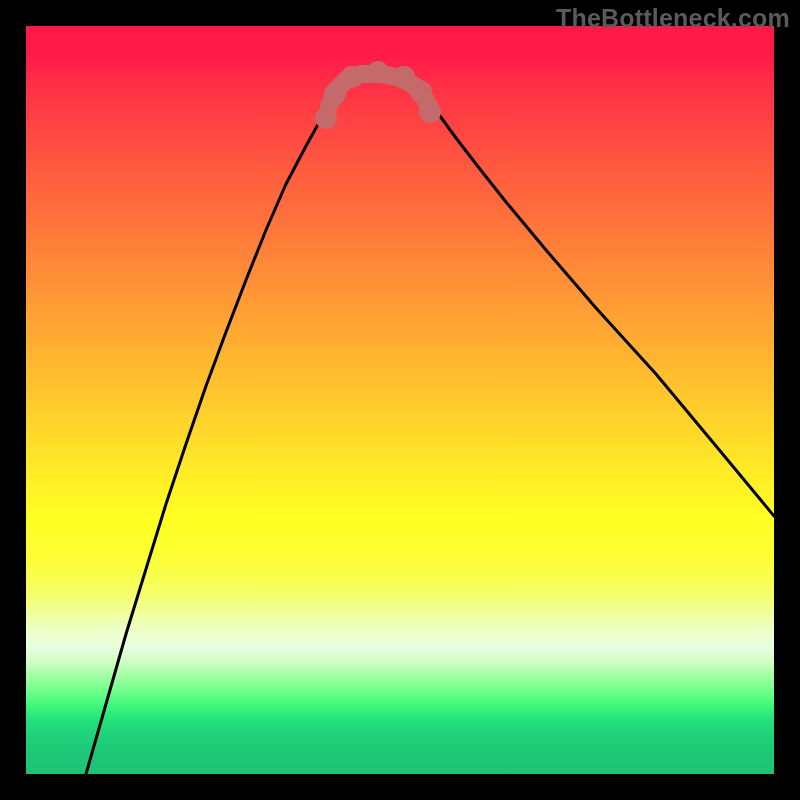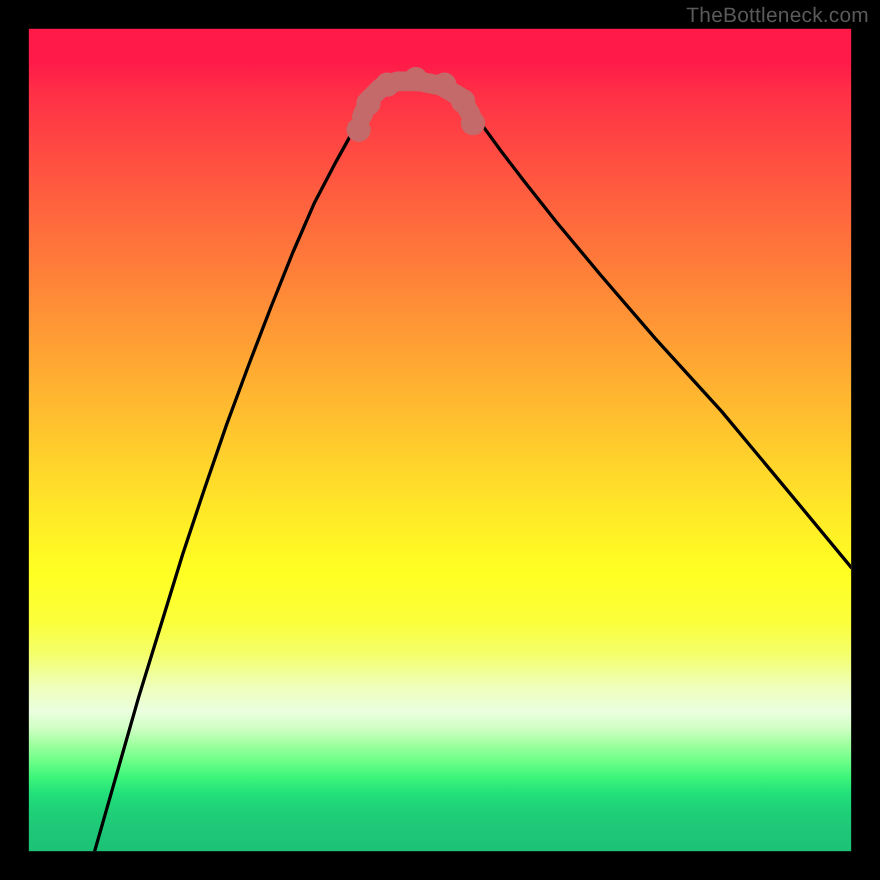--- a/index.html
+++ b/index.html
@@ -52,22 +52,22 @@
       #1fd178 95%,
       #1ec877 97%,
       #1cc276 100%
     );
   }
   .watermark {
     position: absolute;
     top: 4px;
     right: 10px;
     color: #5a5a5a;
-    font-size: 19px;
-    font-weight: 400;
+    font-size: 25px;
+    font-weight: 700;
     letter-spacing: 0.2px;
     user-select: none;
   }
   svg.curves {
     position: absolute;
     inset: 0;
   }
 </style>
 </head>
 <body>

